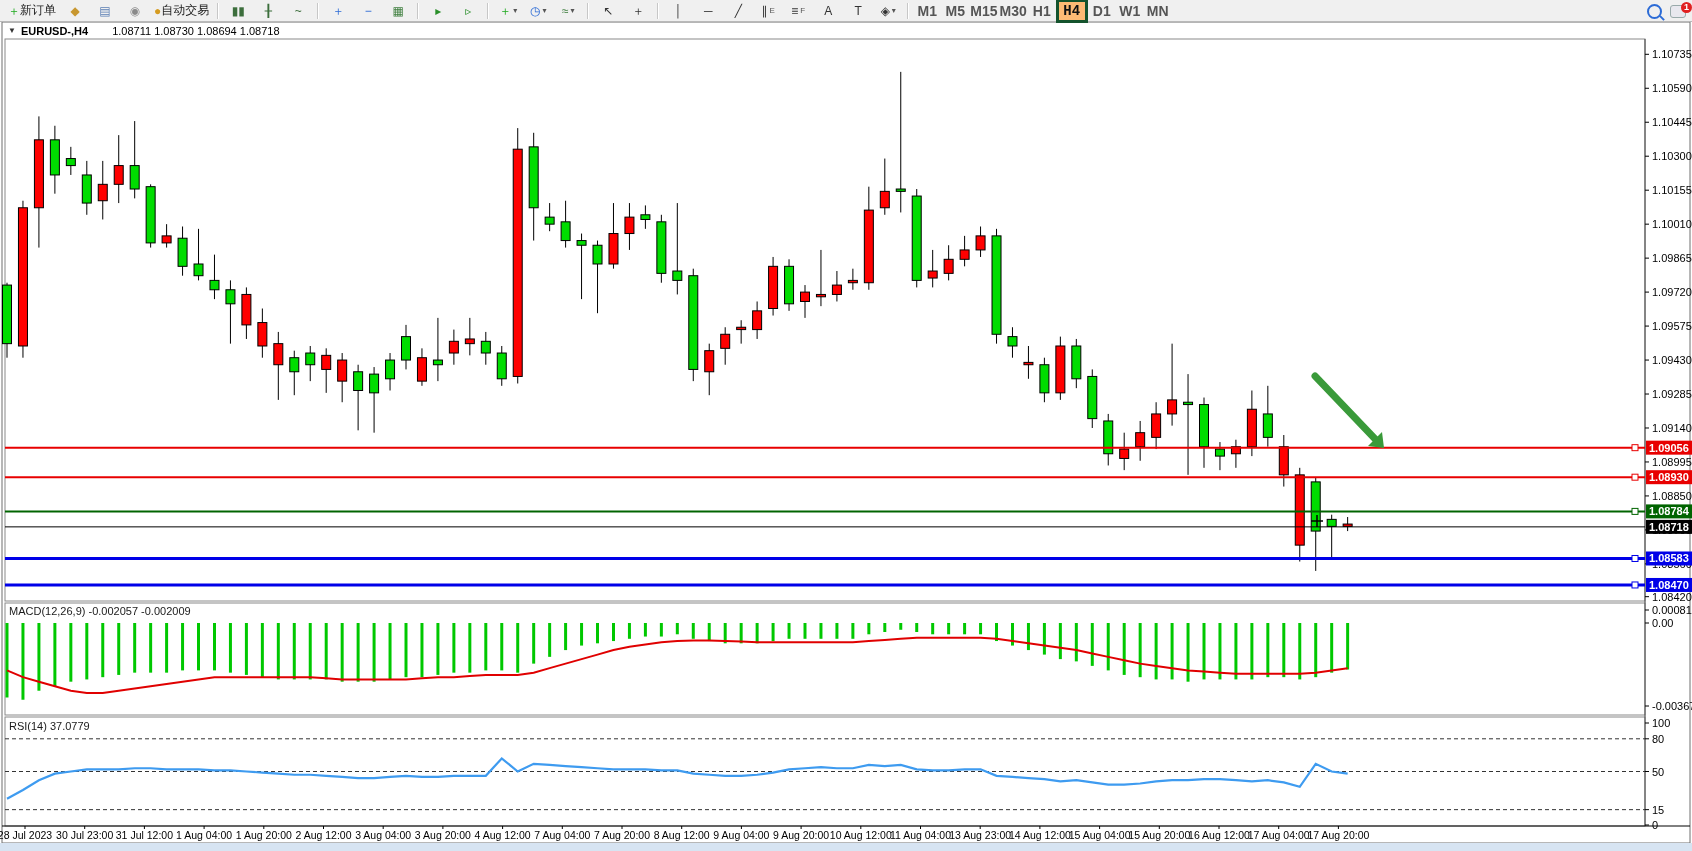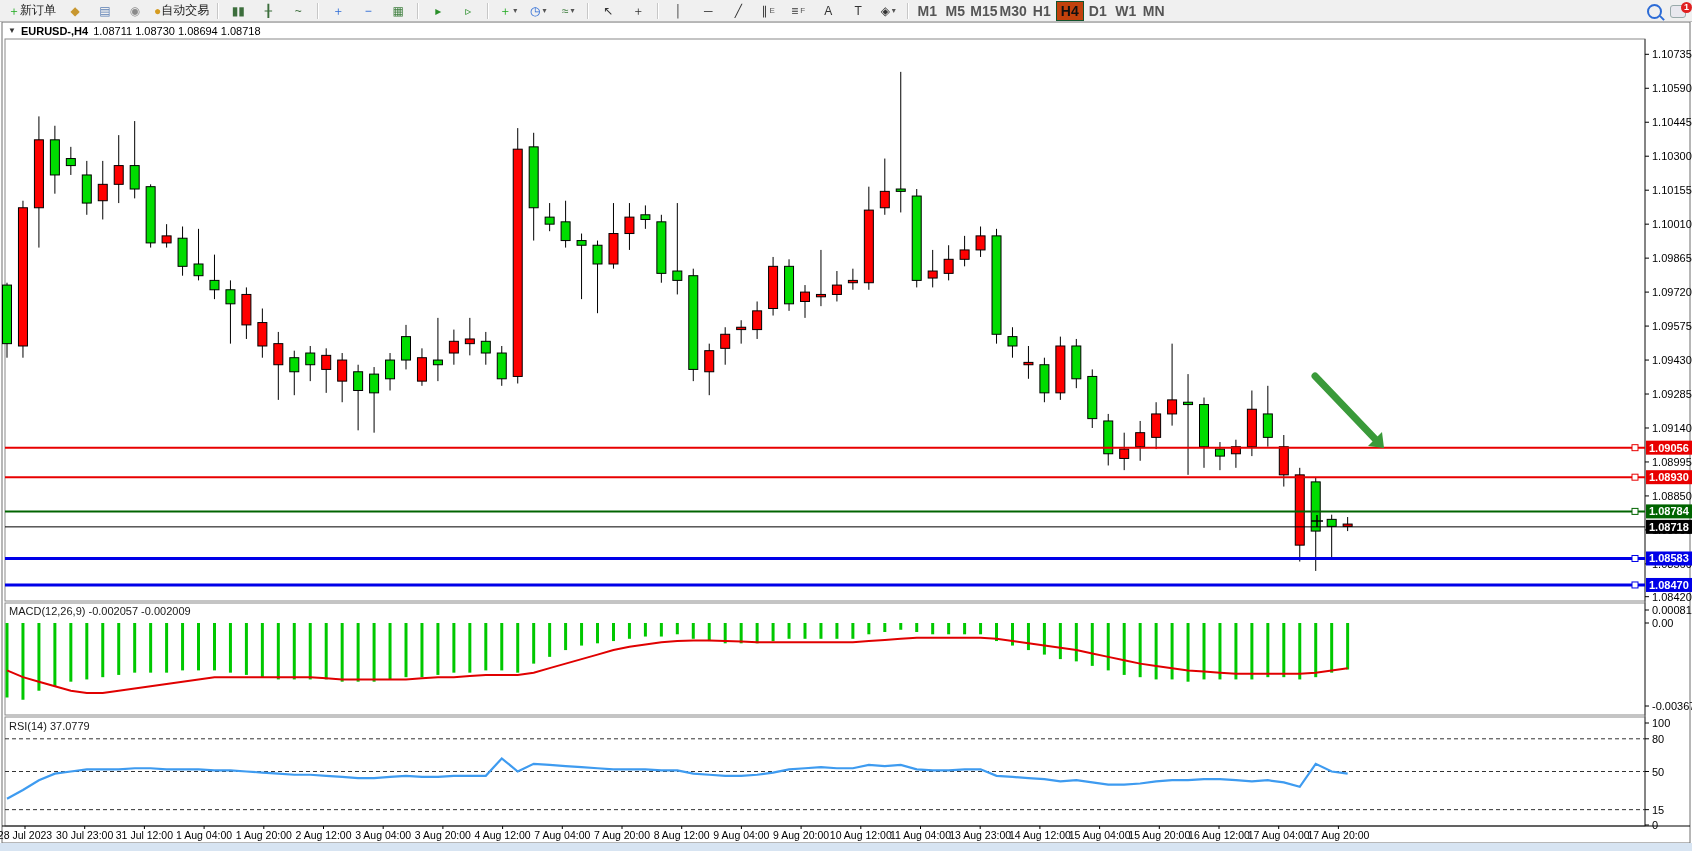--- a/index.html
+++ b/index.html
@@ -10,34 +10,34 @@
     border-bottom:1px solid #b9b9b9;display:flex;align-items:center;padding:0 4px;box-sizing:border-box;z-index:5;}
   .tb-group{display:flex;align-items:center;height:22px;}
   .tb-sep{width:1px;height:16px;background:#c7c7c7;margin:0 4px;border-right:1px solid #fff;}
   .tb-btn{display:inline-flex;align-items:center;justify-content:center;min-width:22px;height:20px;
     padding:0 3px;font-size:12px;color:#4a4a4a;cursor:default;border:1px solid transparent;border-radius:2px;}
   .tb-btn .glyph{font-size:12px;line-height:1;}
   .tb-btn .cap{font-size:12px;color:#222;}
   .tb-btn .dd{font-size:8px;color:#555;margin-left:2px;}
   .tf-btn{display:inline-flex;align-items:center;justify-content:center;min-width:26px;height:18px;
     font-size:14px;font-weight:bold;color:#555;border:1px solid transparent;}
-  .tf-active{background:#c2410c;border:1px solid #14532d;color:#111;}
+  .tf-active{background:#fdba74;border:3px solid #14532d;color:#111;font-family:Liberation Mono, monospace;}
   #tb-right{position:absolute;right:6px;top:0;height:22px;display:flex;align-items:center;gap:8px;}
   .lens{width:11px;height:11px;border:2px solid #2c6bd6;border-radius:50%;position:relative;}
   .lens:after{content:"";position:absolute;width:6px;height:2px;background:#2c6bd6;transform:rotate(45deg);
     right:-5px;bottom:-2px;}
   .bubble{width:14px;height:11px;background:#e8e8ee;border:1px solid #9aa;border-radius:3px;position:relative;}
   .badge{position:absolute;top:-4px;right:-7px;background:#e02020;color:#fff;font-size:9px;font-weight:bold;
     border-radius:7px;min-width:11px;height:11px;display:flex;align-items:center;justify-content:center;}
   
   #titlebar{position:absolute;left:4px;top:23px;height:15px;right:4px;background:#fff;z-index:4;
     display:flex;align-items:center;font-size:11px;color:#000;}
   #titlebar .tri{font-size:8px;color:#333;margin:0 5px 0 4px;}
   #titlebar .sym{font-weight:bold;}
-  #titlebar .quote{margin-left:5px;}
+  #titlebar .quote{margin-left:24px;}
   svg text{font-family:"Liberation Sans",sans-serif;}
 </style>
 </head>
 <body>
 
 <div id="stage">
   <svg id="chart-svg" width="1692" height="851" viewBox="0 0 1692 851" style="position:absolute;left:0;top:0;">
       <rect x="2" y="22" width="1688" height="821" fill="#ffffff" stroke="#6f6f6f" stroke-width="1"></rect>
       <rect x="5" y="39" width="1640" height="562" fill="#fff" stroke="#8a8a8a"></rect>
       <rect x="5" y="603" width="1640" height="112" fill="#fff" stroke="#8a8a8a"></rect>

